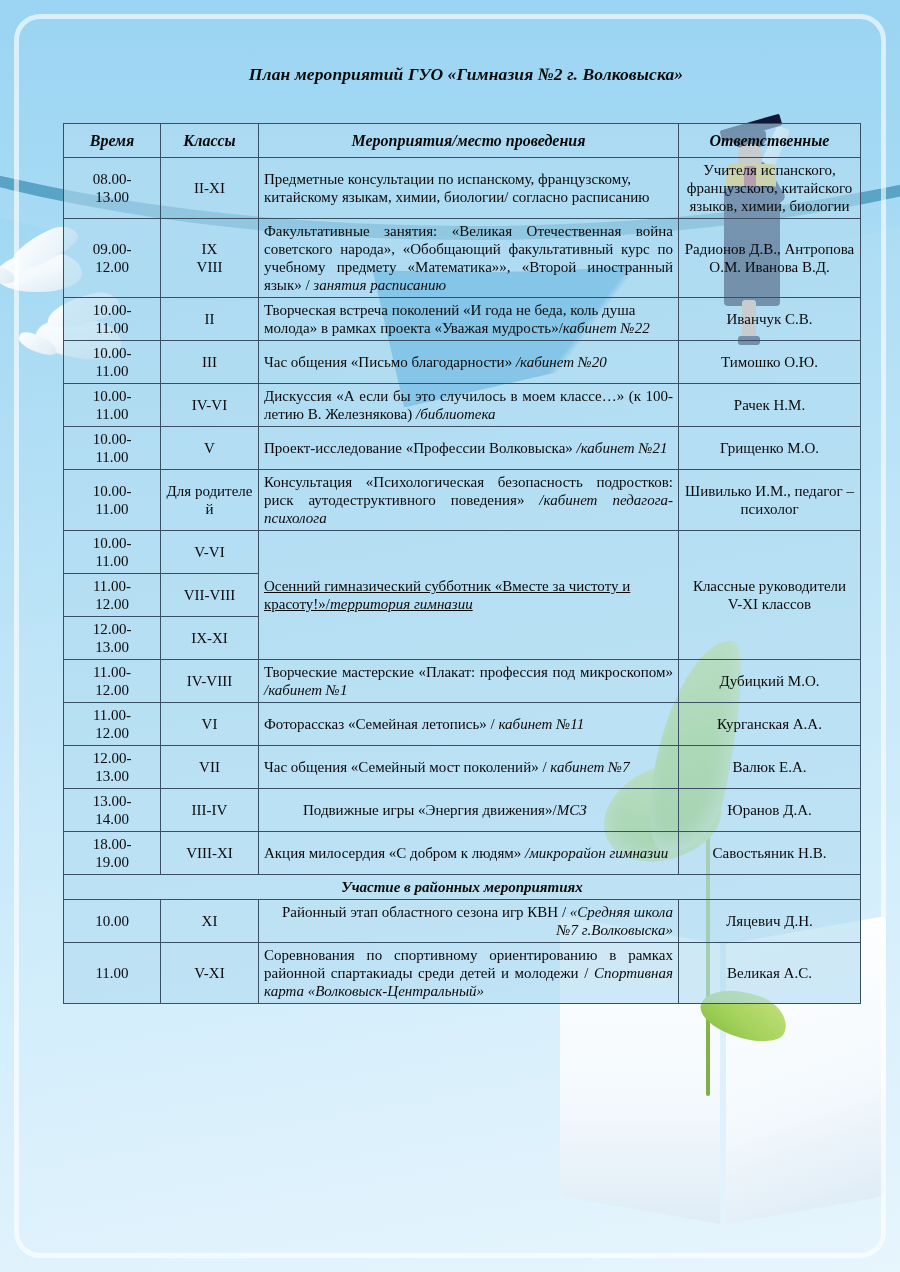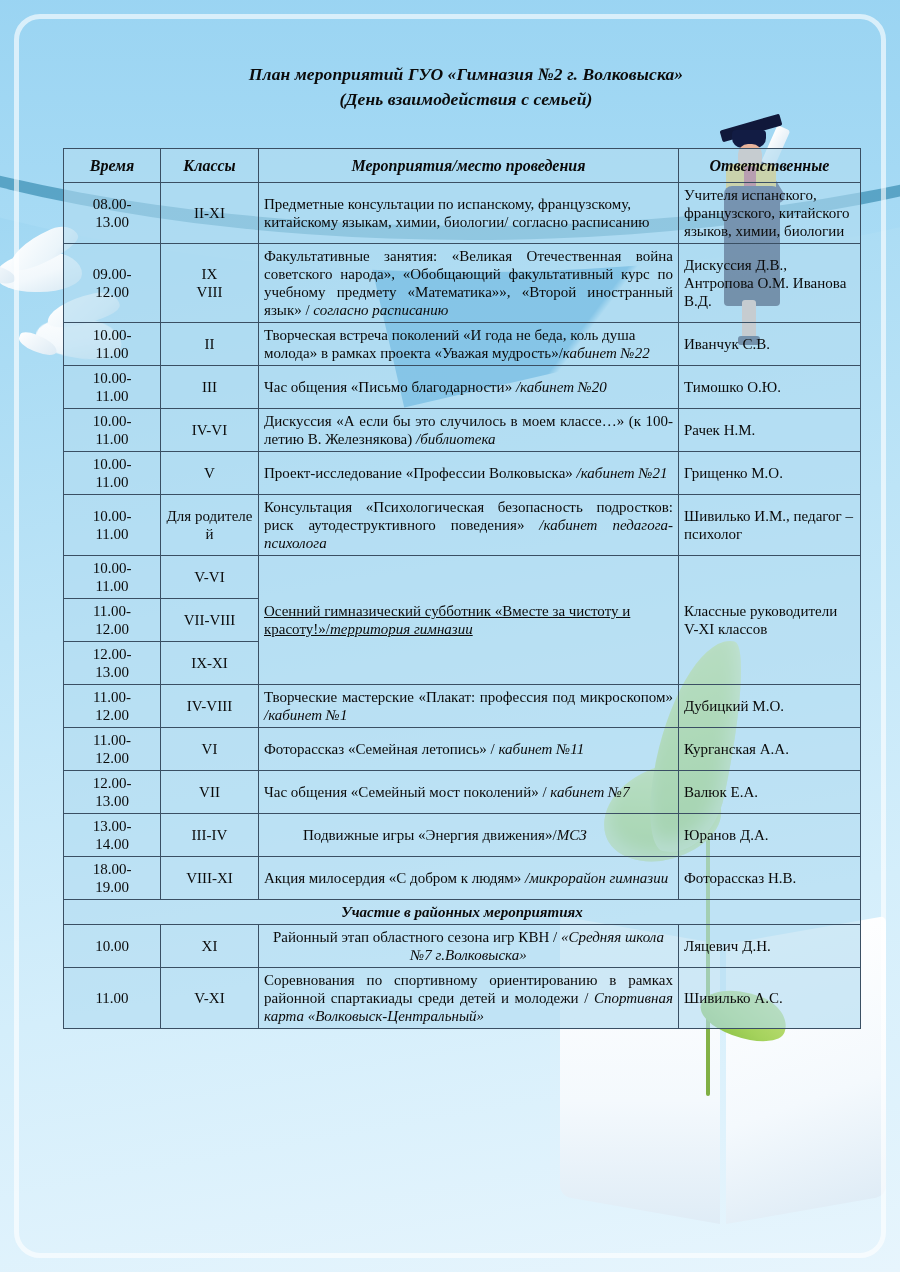--- a/index.html
+++ b/index.html
@@ -210,21 +210,21 @@
     font-style: italic;
     font-size: 16px;
     text-align: center;
     padding: 7px 4px;
   }
   td.time, td.klass {
     text-align: center;
     white-space: pre-line;
   }
   td.event { text-align: justify; text-justify: inter-word; }
-  td.resp  { text-align: left; vertical-align: top; padding-top: 4px; }
+  td.resp  { text-align: center; vertical-align: top; padding-top: 4px; }
   td.resp.mid { vertical-align: middle; }
   td.event.top { vertical-align: top; padding-top: 4px; }
   td.event.mid { vertical-align: middle; text-decoration: underline; }
   td.section {
     text-align: center;
     font-weight: bold;
     font-style: italic;
     font-size: 16px;
     padding: 4px;
     margin-top: 46px;
@@ -285,21 +285,20 @@
     <div class="leaf-a"></div>
     <div class="leaf-c"></div>
   </div>
 
   <div class="deco" id="frame"></div>
 
   <div id="content">
 
     <div id="title">
       <span class="line">План мероприятий ГУО «Гимназия №2 г. Волковыска»</span>
-      <span class="line">(День взаимодействия с семьей)</span>
     </div>
 
     <table id="plan-table">
       <colgroup>
         <col class="c-time">
           <col class="c-class">
           <col class="c-event">
           <col class="c-resp">
       </colgroup>
       <thead>
@@ -318,22 +317,22 @@
           <td class="klass">II-XI</td>
           <td class="event top" style="text-align:left;"><span>Предметные консультации по испанскому, французскому, китайскому языкам, химии, биологии/ согласно расписанию</span></td>
           <td class="resp">Учителя испанского, французского, китайского языков, химии, биологии</td>
         </tr>
 
         <tr>
           <td class="time">09.00-
 12.00</td>
           <td class="klass">IX
 VIII</td>
-          <td class="event top"><span>Факультативные занятия: «Великая Отечественная война советского народа», «Обобщающий факультативный курс по учебному предмету «Математика»», «Второй иностранный язык» / </span><span class="it">согласно расписанию</span></td>
-          <td class="resp mid">Дискуссия Д.В., Антропова О.М. Иванова В.Д.</td>
+          <td class="event top"><span>Факультативные занятия: «Великая Отечественная война советского народа», «Обобщающий факультативный курс по учебному предмету «Математика»», «Второй иностранный язык» / </span><span class="it">занятия расписанию</span></td>
+          <td class="resp mid">Радионов Д.В., Антропова О.М. Иванова В.Д.</td>
         </tr>
 
         <tr>
           <td class="time">10.00-
 11.00</td>
           <td class="klass">II</td>
           <td class="event top" style="text-align:left;"><span>Творческая встреча поколений «И года не беда, коль душа молода» в рамках проекта «Уважая мудрость»/</span><span class="it">кабинет №22</span></td>
           <td class="resp">Иванчук С.В.</td>
         </tr>
 
@@ -417,38 +416,38 @@
           <td class="klass">III-IV</td>
           <td class="event top" style="text-align:left;padding-left:44px;"><span>Подвижные игры «Энергия движения»/</span><span class="it">МСЗ</span></td>
           <td class="resp">Юранов Д.А.</td>
         </tr>
 
         <tr>
           <td class="time">18.00-
 19.00</td>
           <td class="klass">VIII-XI</td>
           <td class="event top"><span>Акция милосердия «С добром к людям» </span><span class="it">/микрорайон гимназии</span></td>
-          <td class="resp">Фоторассказ Н.В.</td>
+          <td class="resp">Савостьяник Н.В.</td>
         </tr>
 
         <tr>
           <td class="section" colspan="4">Участие в районных мероприятиях</td>
         </tr>
 
         <tr>
           <td class="time">10.00</td>
           <td class="klass">XI</td>
-          <td class="event top" style="text-align:center;"><span>Районный этап областного сезона игр КВН / </span><span class="it">«Средняя школа №7 г.Волковыска»</span></td>
+          <td class="event top" style="text-align:right;"><span>Районный этап областного сезона игр КВН / </span><span class="it">«Средняя школа №7 г.Волковыска»</span></td>
           <td class="resp mid">Ляцевич Д.Н.</td>
         </tr>
 
         <tr>
           <td class="time">11.00</td>
           <td class="klass">V-XI</td>
           <td class="event top"><span>Соревнования по спортивному ориентированию в рамках районной спартакиады среди детей и молодежи / </span><span class="it">Спортивная карта «Волковыск-Центральный»</span></td>
-          <td class="resp mid">Шивилько А.С.</td>
+          <td class="resp mid">Великая А.С.</td>
         </tr>
 
       </tbody>
     </table>
 
   </div>
 </div>
 
 </body></html>

